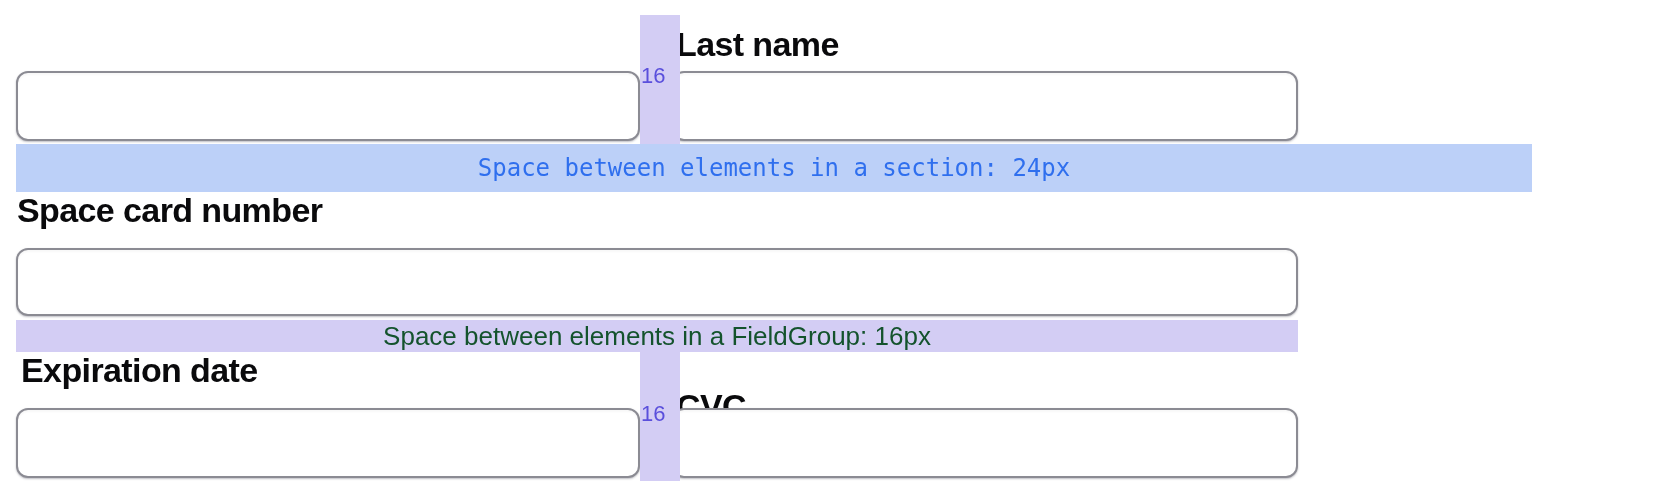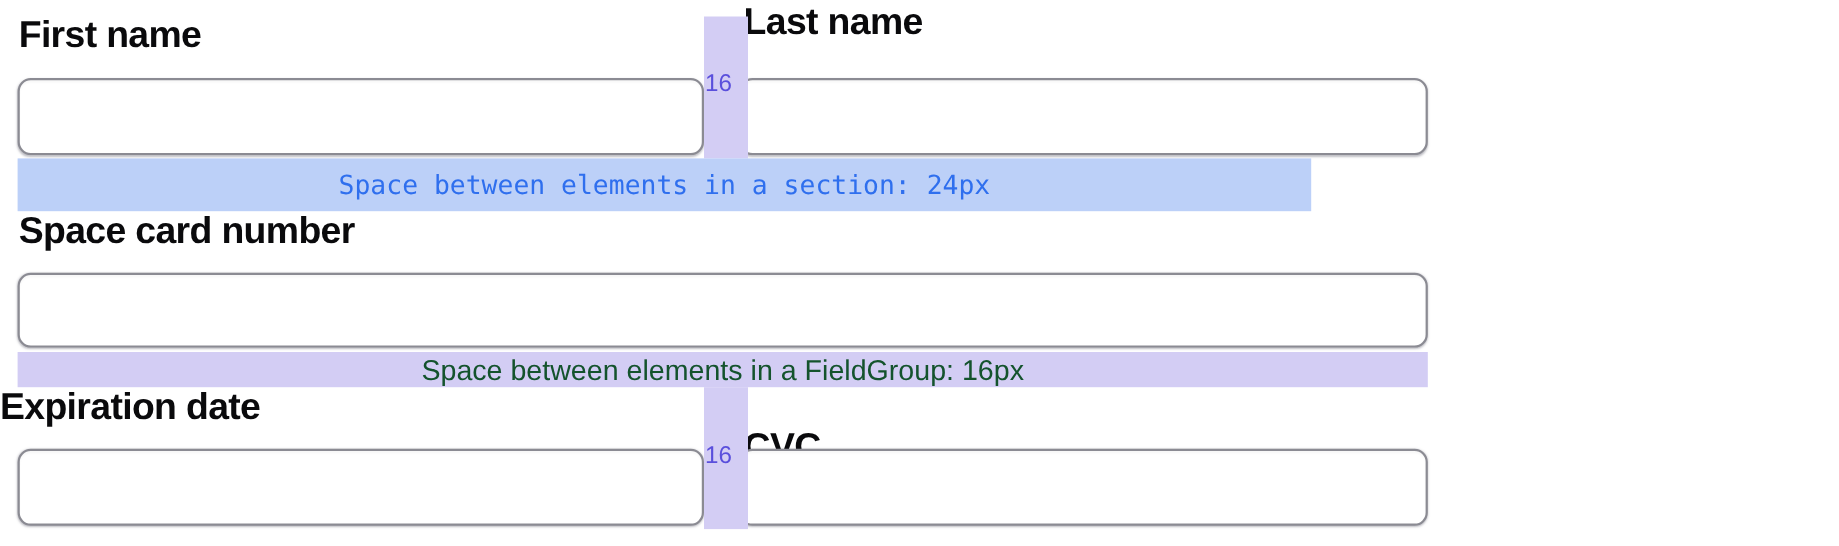--- a/index.html
+++ b/index.html
@@ -46,21 +46,21 @@
     font-size: 22px;
     font-weight: 400;
     color: #5a4fdc;
     line-height: 24px;
     white-space: nowrap;
   }
   .section-bar {
     position: absolute;
     left: 16px;
     top: 144px;
-    width: 1176px;
+    width: 1516px;
     height: 48px;
     background: #bcd0f8;
     color: #2f6fee;
     font-family: "DejaVu Sans Mono", monospace;
     font-size: 24px;
     line-height: 48px;
     text-align: center;
     white-space: nowrap;
   }
   .group-bar {
@@ -76,42 +76,41 @@
     line-height: 32px;
     text-align: center;
     white-space: nowrap;
   }
 </style>
 </head>
 <body>
 
 <div class="stage">
 
-  <div class="field-label" style="left:17px; top:12px;">First name</div>
-  <div class="field-label" style="left:676px; top:0;">Last name</div>
+  <div class="field-label" style="left:676px; top:24px;">Last name</div>
 
   <input type="text" class="text-input" style="left: 16px; top: 71px; width: 624px; height: 70px;">
   <input type="text" class="text-input" style="left: 672px; top: 71px; width: 626px; height: 70px;">
 
   <div class="gap-vbar" style="top:15px; height:129px;">
     <span class="gap-num" style="top:49px;">16</span>
   </div>
 
   <div class="section-bar">
     <span>Space between elements in a section: 24px</span>
   </div>
 
   <div class="field-label" style="left:17px; top:190px;">Space card number</div>
   <input type="text" class="text-input" style="left: 16px; top: 248px; width: 1282px; height: 68px;">
 
   <div class="group-bar">
     <span>Space between elements in a FieldGroup: 16px</span>
   </div>
 
-  <div class="field-label" style="left:0; top:350px;">Expiration date</div>
+  <div class="field-label" style="left:21px; top:350px;">Expiration date</div>
   <div class="field-label" style="left:676px; top:350px;margin-top:36px;">CVC</div>
 
   <input type="text" class="text-input" style="left: 16px; top: 408px; width: 624px; height: 70px;">
   <input type="text" class="text-input" style="left: 672px; top: 408px; width: 626px; height: 70px;">
 
   <div class="gap-vbar" style="top:352px; height:129px;">
     <span class="gap-num" style="top:50px;">16</span>
   </div>
 
 </div>

